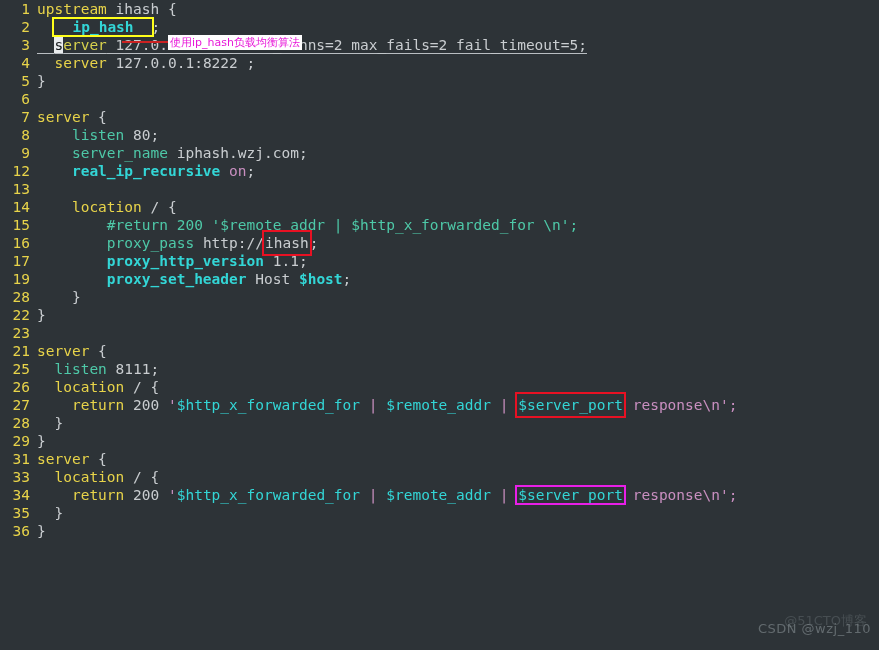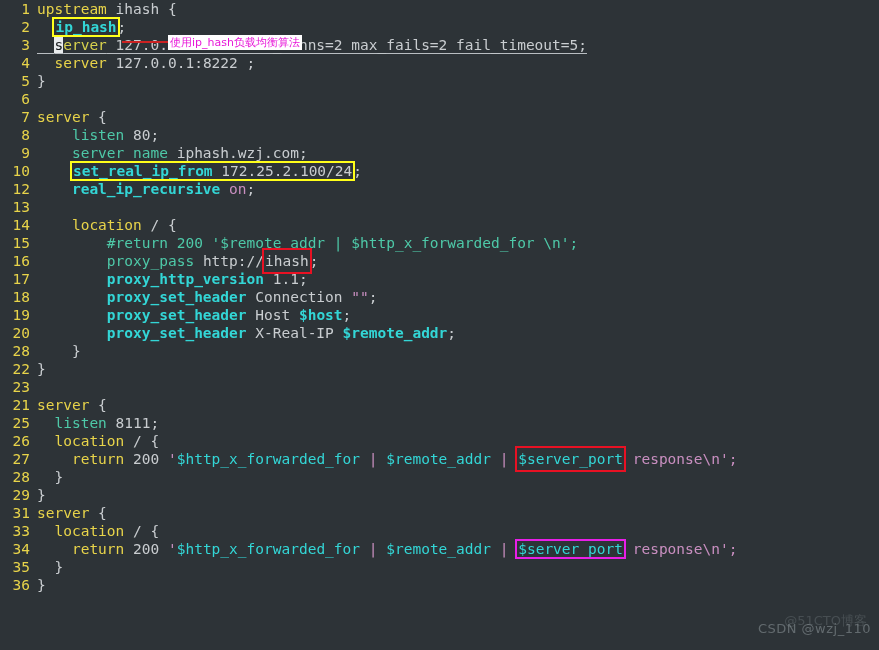--- a/index.html
+++ b/index.html
@@ -66,21 +66,21 @@
   .cur-text { color: #d8d24e; }
   .cursor {
     background: #e9ecee;
     color: #15191b;
   }
 
   
   .box-yellow {
     outline: 2px solid #ffff1a;
     outline-offset: 0px;
-    padding: 0 1px;
+    padding: 0 18px;
   }
   .box-red {
     outline: 2px solid #e81123;
     padding: 3px 1px;
   }
   .box-magenta {
     outline: 2px solid #e81fe8;
     padding: 0 1px;
   }
 
@@ -183,24 +183,20 @@
   <div class="line">
     <span class="gutter">8</span>
     <span class="code"><span class="plain">    </span><span class="dir">listen</span><span class="plain"> 80;</span></span>
   </div>
 
   <div class="line">
     <span class="gutter">9</span>
     <span class="code"><span class="plain">    </span><span class="dir">server_name</span><span class="plain"> iphash.wzj.com;</span></span>
   </div>
 
-  <div class="line">
-    <span class="gutter">10</span>
-    <span class="code"><span class="plain">    </span><span class="box-yellow"><span class="dir-b">set_real_ip_from</span><span class="plain"> 172.25.2.100/24</span></span><span class="punct">;</span></span>
-  </div>
 
 
   <div class="line">
     <span class="gutter">12</span>
     <span class="code"><span class="plain">    </span><span class="dir-b">real_ip_recursive</span><span class="on"> on</span><span class="punct">;</span></span>
   </div>
 
   <div class="line">
     <span class="gutter">13</span>
     <span class="code"></span>
@@ -219,34 +215,26 @@
   <div class="line">
     <span class="gutter">16</span>
     <span class="code"><span class="plain">        </span><span class="dir">proxy_pass</span><span class="plain"> http://</span><span class="plain box-red">ihash</span><span class="punct">;</span></span>
   </div>
 
   <div class="line">
     <span class="gutter">17</span>
     <span class="code"><span class="plain">        </span><span class="dir-b">proxy_http_version</span><span class="plain"> 1.1;</span></span>
   </div>
 
-  <div class="line">
-    <span class="gutter">18</span>
-    <span class="code"><span class="plain">        </span><span class="dir-b">proxy_set_header</span><span class="plain"> Connection </span><span class="str">""</span><span class="punct">;</span></span>
-  </div>
 
   <div class="line">
     <span class="gutter">19</span>
     <span class="code"><span class="plain">        </span><span class="dir-b">proxy_set_header</span><span class="plain"> Host </span><span class="var-b">$host</span><span class="punct">;</span></span>
   </div>
 
-  <div class="line">
-    <span class="gutter">20</span>
-    <span class="code"><span class="plain">        </span><span class="dir-b">proxy_set_header</span><span class="plain"> X-Real-IP </span><span class="var-b">$remote_addr</span><span class="punct">;</span></span>
-  </div>
 
   <div class="line">
     <span class="gutter">28</span>
     <span class="code"><span class="plain">    }</span></span>
   </div>
 
   <div class="line">
     <span class="gutter">22</span>
     <span class="code"><span class="plain">}</span></span>
   </div>

